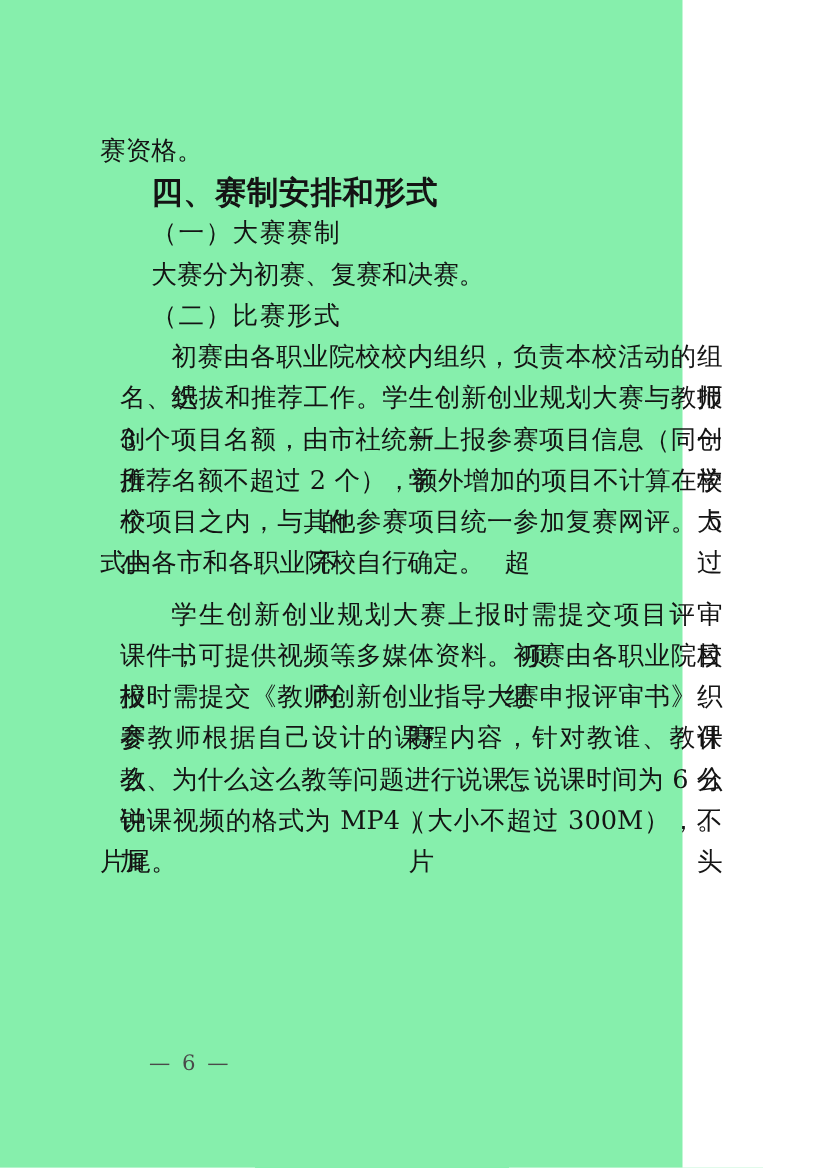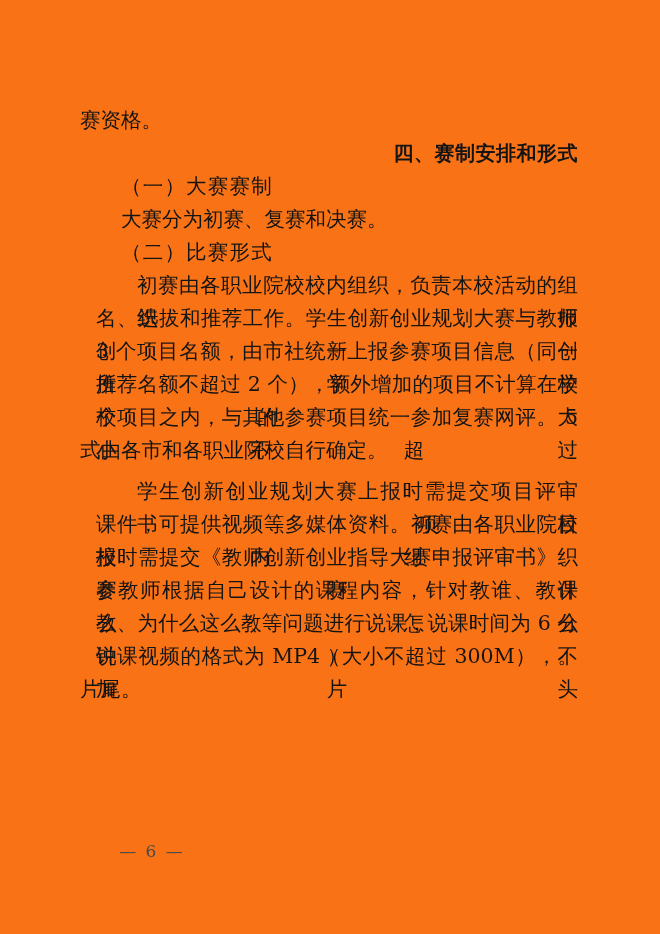--- a/index.html
+++ b/index.html
@@ -11,23 +11,23 @@
     width: 660px;
     height: 934px;
     overflow: hidden;
     font-family: "DejaVu Serif", "Liberation Serif", serif;
     color: #1a1a1a;
     -webkit-font-smoothing: antialiased;
   }
 
   #page {
     position: relative;
-    width: 660px;
+    width: 546px;
     height: 934px;
-    background: #f97316;
+    background: #86efac;
     box-sizing: border-box;
   }
 
   
   #body-area {
     position: absolute;
     left: 80px;
     top: 104px;
     width: 498px;
   }
@@ -51,23 +51,22 @@
     margin-left: 16px;
   }
 
   
   .ind2 { padding-left: 41px; }
 
   
   .heading {
     font-family: "DejaVu Sans", "Liberation Sans", sans-serif;
     font-weight: bold;
-    font-size: 20px;
+    font-size: 25px;
     letter-spacing: 0.5px;
-    text-align: right;
   }
 
   
   .subhead {
     font-size: 20.5px;
     letter-spacing: 1.2px;
   }
 
   .numline { letter-spacing: 1.0px; }
 

